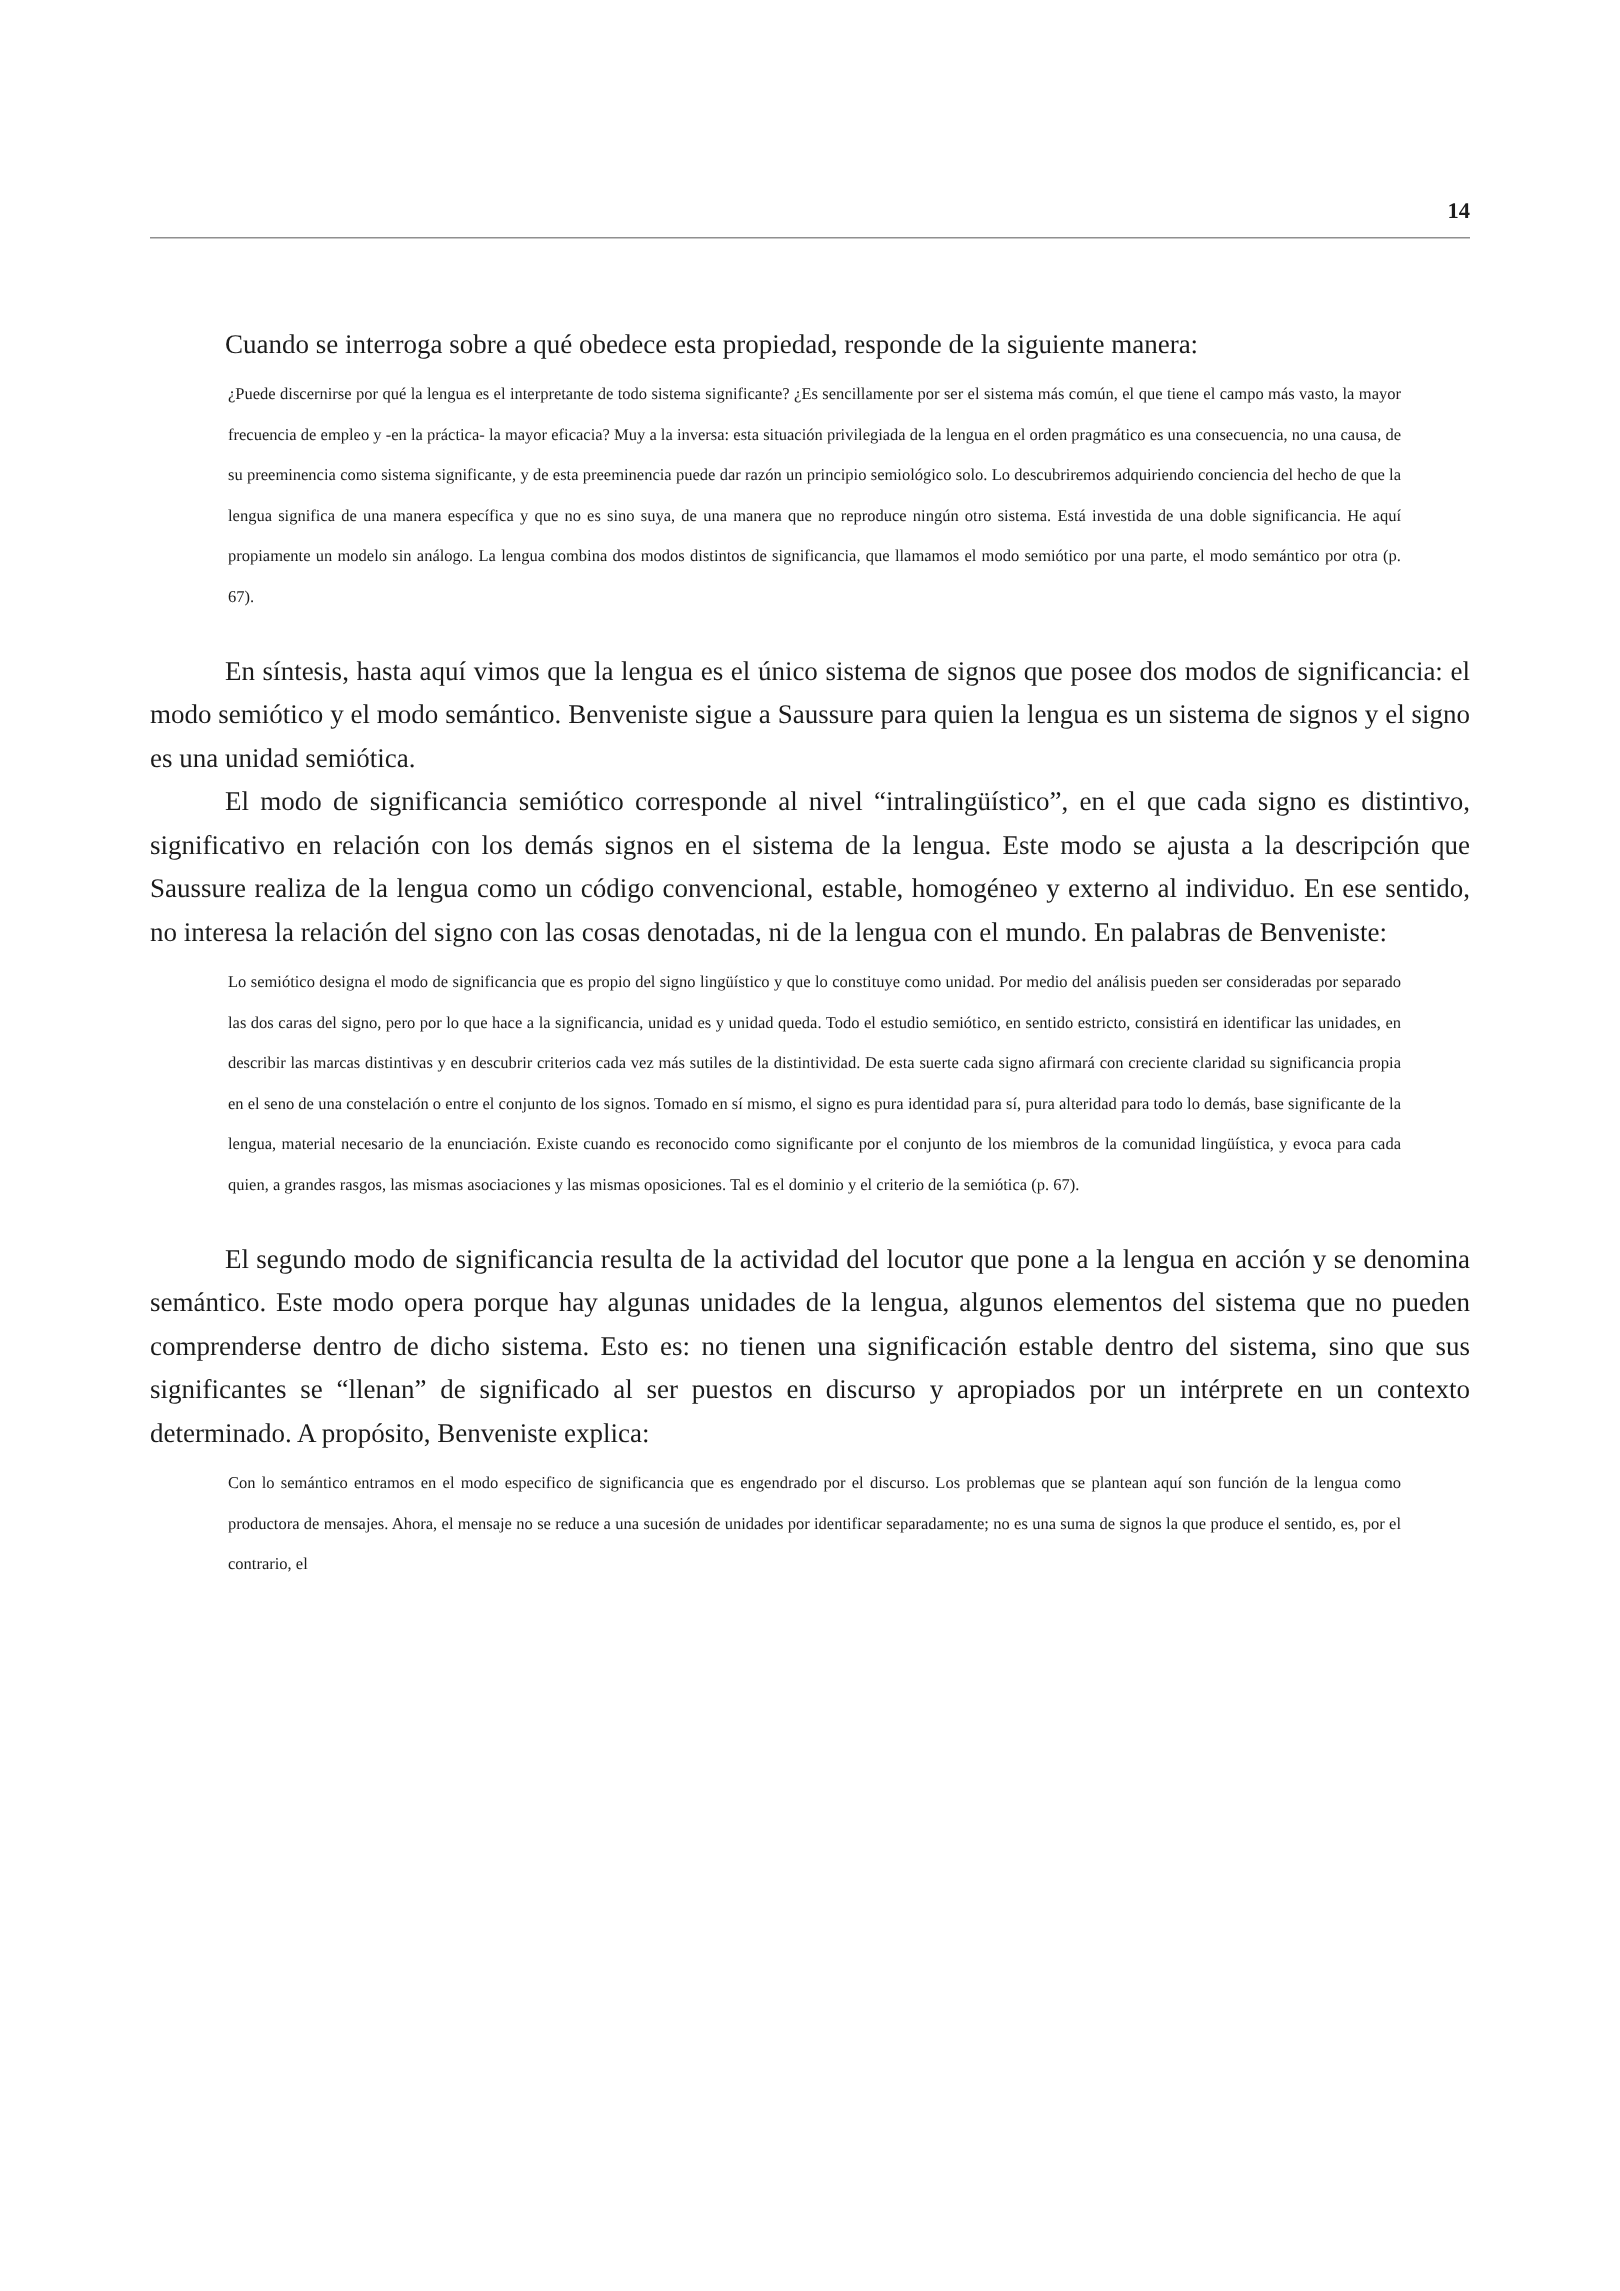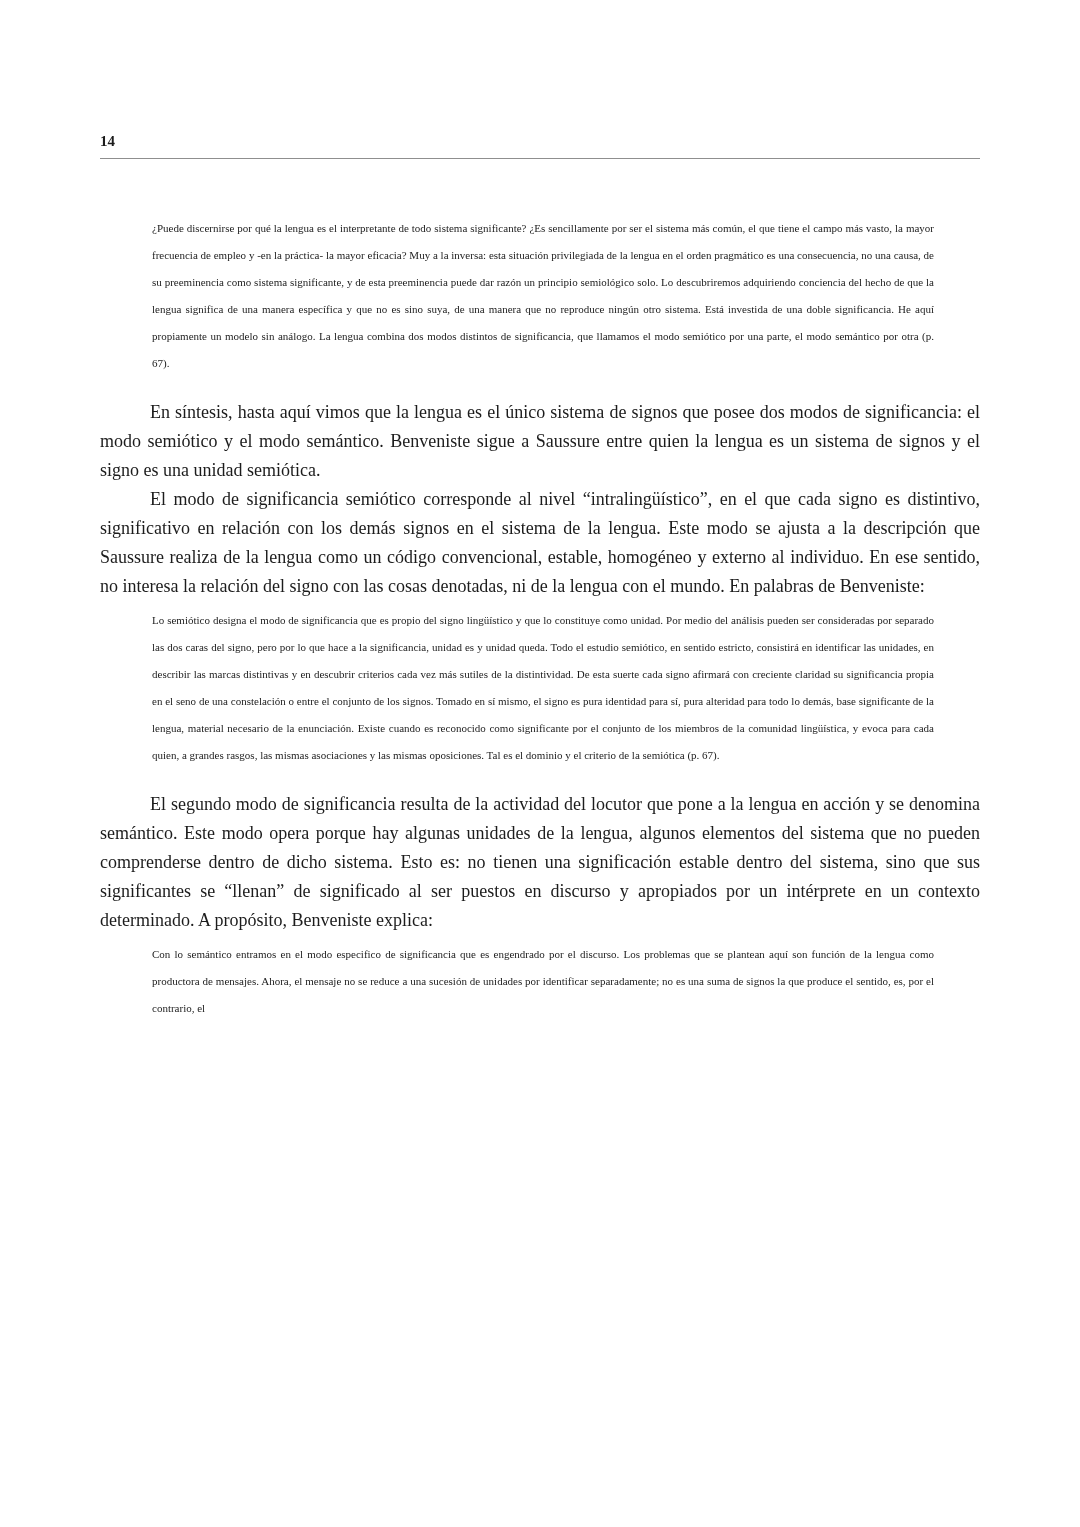--- a/index.html
+++ b/index.html
@@ -16,21 +16,21 @@
     padding: 133px 100px 0 100px;
     font-family: "Liberation Serif", "DejaVu Serif", serif;
     color: #1c1c1c;
     overflow: hidden;
     position: relative;
   }
   .page-header {
     width: 100%;
   }
   .page-number {
-    text-align: left;
+    text-align: right;
     font-size: 15px;
     font-weight: 700;
     color: #1c1c1c;
   }
   .header-rule {
     border: none;
     border-top: 1px solid #8f8f8f;
     margin: 8px 0 0 0;
     height: 0;
   }
@@ -61,24 +61,25 @@
 
 <div class="page" lang="es">
 
   <header class="page-header">
     <div class="page-number">14</div>
     <div class="header-rule"></div>
   </header>
 
   <main class="page-body">
 
+    <p class="body-para">Cuando se interroga sobre a qué obedece esta propiedad, responde de la siguiente manera:</p>
 
     <blockquote class="quote">¿Puede discernirse por qué la lengua es el interpretante de todo sistema significante? ¿Es sencillamente por ser el sistema más común, el que tiene el campo más vasto, la mayor frecuencia de empleo y -en la práctica- la mayor eficacia? Muy a la inversa: esta situación privilegiada de la lengua en el orden pragmático es una consecuencia, no una causa, de su preeminencia como sistema significante, y de esta preeminencia puede dar razón un principio semiológico solo. Lo descubriremos adquiriendo conciencia del hecho de que la lengua significa de una manera específica y que no es sino suya, de una manera que no reproduce ningún otro sistema. Está investida de una doble significancia. He aquí propiamente un modelo sin análogo. La lengua combina dos modos distintos de significancia, que llamamos el modo semiótico por una parte, el modo semántico por otra (p. 67).</blockquote>
 
-    <p class="body-para">En síntesis, hasta aquí vimos que la lengua es el único sistema de signos que posee dos modos de significancia: el modo semiótico y el modo semántico. Benveniste sigue a Saussure entre quien la lengua es un sistema de signos y el signo es una unidad semiótica.</p>
+    <p class="body-para">En síntesis, hasta aquí vimos que la lengua es el único sistema de signos que posee dos modos de significancia: el modo semiótico y el modo semántico. Benveniste sigue a Saussure para quien la lengua es un sistema de signos y el signo es una unidad semiótica.</p>
 
     <p class="body-para">El modo de significancia semiótico corresponde al nivel “intralingüístico”, en el que cada signo es distintivo, significativo en relación con los demás signos en el sistema de la lengua. Este modo se ajusta a la descripción que Saussure realiza de la lengua como un código convencional, estable, homogéneo y externo al individuo. En ese sentido, no interesa la relación del signo con las cosas denotadas, ni de la lengua con el mundo. En palabras de Benveniste:</p>
 
     <blockquote class="quote">Lo semiótico designa el modo de significancia que es propio del signo lingüístico y que lo constituye como unidad. Por medio del análisis pueden ser consideradas por separado las dos caras del signo, pero por lo que hace a la significancia, unidad es y unidad queda. Todo el estudio semiótico, en sentido estricto, consistirá en identificar las unidades, en describir las marcas distintivas y en descubrir criterios cada vez más sutiles de la distintividad. De esta suerte cada signo afirmará con creciente claridad su significancia propia en el seno de una constelación o entre el conjunto de los signos. Tomado en sí mismo, el signo es pura identidad para sí, pura alteridad para todo lo demás, base significante de la lengua, material necesario de la enunciación. Existe cuando es reconocido como significante por el conjunto de los miembros de la comunidad lingüística, y evoca para cada quien, a grandes rasgos, las mismas asociaciones y las mismas oposiciones. Tal es el dominio y el criterio de la semiótica (p. 67).</blockquote>
 
     <p class="body-para">El segundo modo de significancia resulta de la actividad del locutor que pone a la lengua en acción y se denomina semántico. Este modo opera porque hay algunas unidades de la lengua, algunos elementos del sistema que no pueden comprenderse dentro de dicho sistema. Esto es: no tienen una significación estable dentro del sistema, sino que sus significantes se “llenan” de significado al ser puestos en discurso y apropiados por un intérprete en un contexto determinado. A propósito, Benveniste explica:</p>
 
     <blockquote class="quote">Con lo semántico entramos en el modo especifico de significancia que es engendrado por el discurso. Los problemas que se plantean aquí son función de la lengua como productora de mensajes. Ahora, el mensaje no se reduce a una sucesión de unidades por identificar separadamente; no es una suma de signos la que produce el sentido, es, por el contrario, el</blockquote>
 
   </main>

